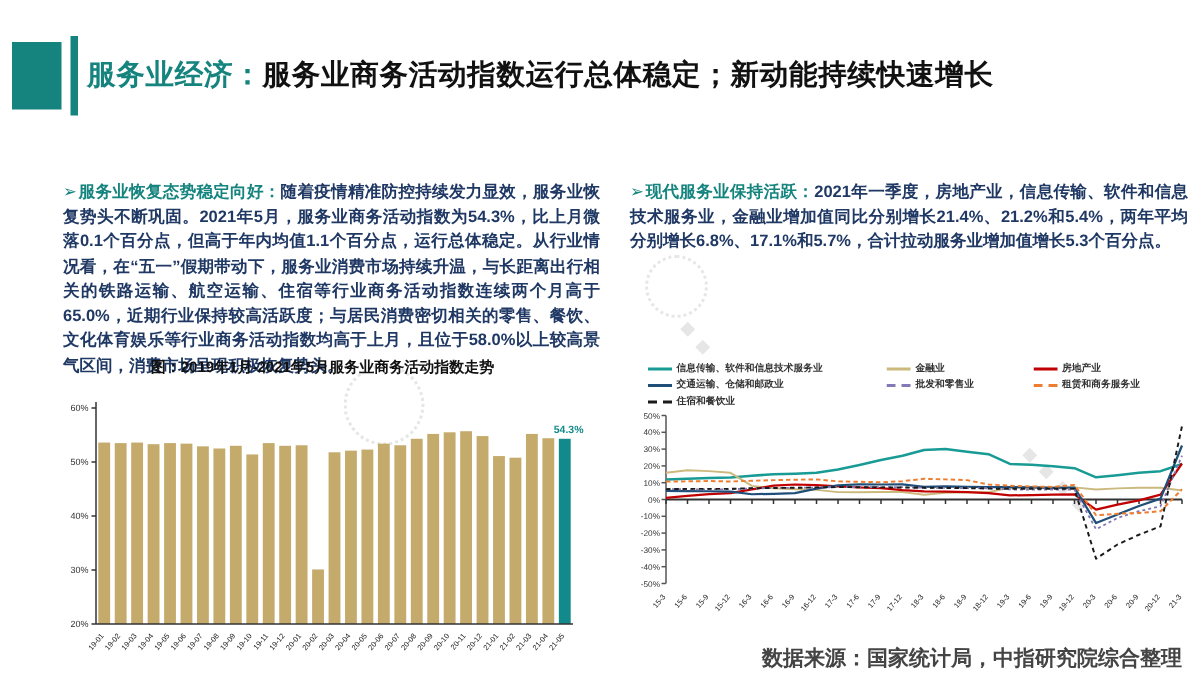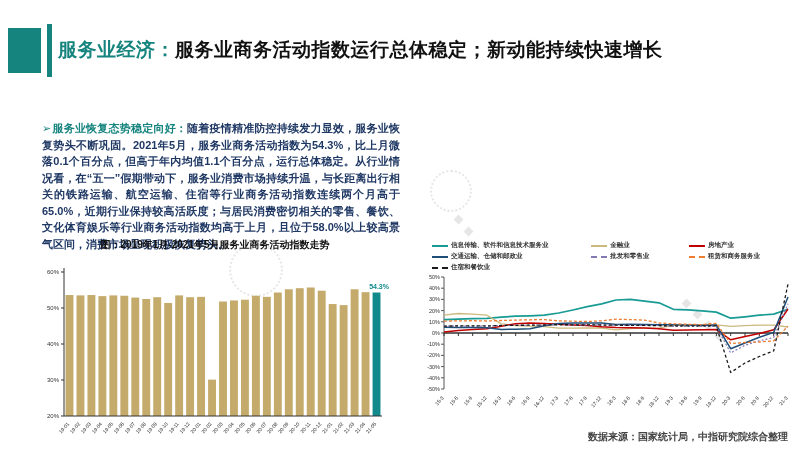--- a/index.html
+++ b/index.html
@@ -19,21 +19,21 @@
   .lead{color:#16847E;font-weight:bold;}
   
   .fig{position:absolute;}
   .fig-left{left:40px;top:238px;width:350px;}
   .fig-right{left:418px;top:238px;width:376px;}
   .fig-title{text-align:center;font-size:10px;font-weight:bold;color:#111;margin:0 0 2px 0;white-space:nowrap;}
   .legend{display:grid;grid-template-columns:44% 27% 29%;row-gap:2px;margin:3px 0 0 14px;
           font-size:6.5px;font-weight:600;color:#333;}
   .lg-item{display:flex;align-items:center;gap:3px;white-space:nowrap;overflow:hidden;}
   .lg-swatch{display:inline-block;width:16px;height:0;flex:none;}
-  .source{position:absolute;right:12px;top:430px;font-size:10px;color:#444;font-weight:600;}
+  .source{position:absolute;right:12px;top:430px;font-size:14px;color:#444;font-weight:600;}
   
   .wm-circle{position:absolute;border:2px dotted #d9d9d9;border-radius:50%;opacity:.65;}
   .wm-dot{position:absolute;width:7px;height:7px;background:#d9d9d9;transform:rotate(45deg);opacity:.65;}
   svg text{font-family:"Liberation Sans","DejaVu Sans",sans-serif;}
 </style>
 </head>
 <body>
 
 <div class="slide">
 
@@ -47,20 +47,21 @@
   <div class="wm-circle" style="left:430px;top:170px;width:38px;height:38px;"></div>
   <div class="wm-dot" style="left:455px;top:216px;"></div>
   <div class="wm-dot" style="left:465px;top:228px;"></div>
   <div class="wm-dot" style="left:683px;top:300px;"></div>
   <div class="wm-dot" style="left:694px;top:311px;"></div>
   <div class="wm-dot" style="left:705px;top:322px;"></div>
   <div class="wm-dot" style="left:716px;top:333px;"></div>
 
   <div class="para para-left"><span class="bullet">➢</span><span class="lead">服务业恢复态势稳定向好：</span><span>随着疫情精准防控持续发力显效，服务业恢复势头不断巩固。2021年5月，服务业商务活动指数为54.3%，比上月微落0.1个百分点，但高于年内均值1.1个百分点，运行总体稳定。从行业情况看，在“五一”假期带动下，服务业消费市场持续升温，与长距离出行相关的铁路运输、航空运输、住宿等行业商务活动指数连续两个月高于65.0%，近期行业保持较高活跃度；与居民消费密切相关的零售、餐饮、文化体育娱乐等行业商务活动指数均高于上月，且位于58.0%以上较高景气区间，消费市场呈现积极恢复势头。</span></div>
 
+  <div class="para para-right"><span class="bullet">➢</span><span class="lead">现代服务业保持活跃：</span><span>2021年一季度，房地产业，信息传输、软件和信息技术服务业，金融业增加值同比分别增长21.4%、21.2%和5.4%，两年平均分别增长6.8%、17.1%和5.7%，合计拉动服务业增加值增长5.3个百分点。</span></div>
 
   <div class="fig fig-left">
     <div class="fig-title">图：2019年1月-2021年5月服务业商务活动指数走势</div>
     <svg id="bar-svg" width="350" height="192">
         <line x1="24" y1="14" x2="24" y2="162" stroke="#333" stroke-width="1"></line>
         <line x1="21" y1="162" x2="24" y2="162" stroke="#333" stroke-width="1"></line>
         <text x="19" y="164" text-anchor="end" font-size="6" fill="#333">20%</text>
         <line x1="21" y1="126" x2="24" y2="126" stroke="#333" stroke-width="1"></line>
         <text x="19" y="128" text-anchor="end" font-size="6" fill="#333">30%</text>
         <line x1="21" y1="90" x2="24" y2="90" stroke="#333" stroke-width="1"></line>

